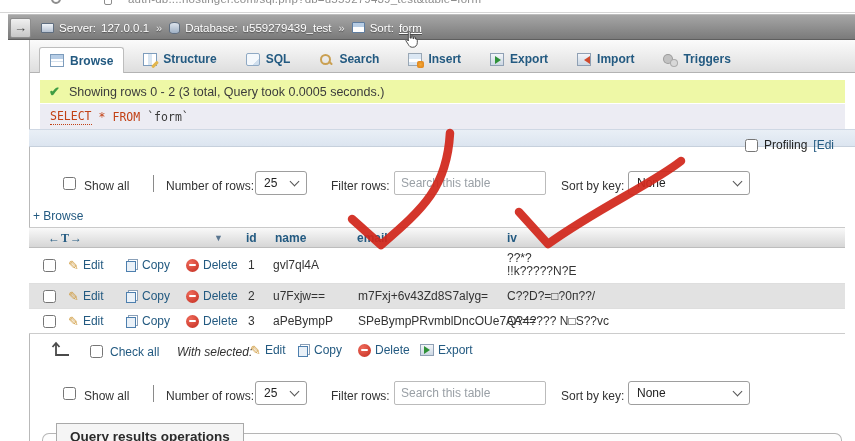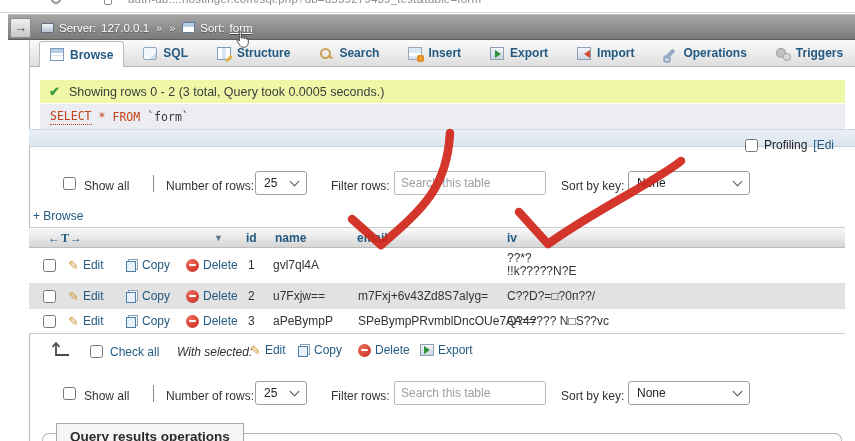--- a/index.html
+++ b/index.html
@@ -23,21 +23,21 @@
   .crumb{display:flex;align-items:center;gap:5px;cursor:pointer}
   .crumb-sep{color:#ececec;font-size:11px}
   .crumb-val.u{text-decoration:underline;position:relative}
   .ico-server{width:13px;height:10px;background:linear-gradient(#f0f4f9,#b6c2d2);border:1px solid #5f6e80;border-radius:1px}
   .ico-db{width:11px;height:12px;background:linear-gradient(#dde4ed,#9fb0c4);border:1px solid #5f6e80;border-radius:5px/3px}
   .ico-table{width:13px;height:11px;background:linear-gradient(#b7cde5 0 4px,#fff 4px);border:1px solid #5f7da0;border-radius:1px}
   #hand-cursor{position:absolute;left:4px;top:9px;width:15px;height:17px;z-index:9}
 
   
   #side-line{position:absolute;left:29px;top:40px;width:1px;height:401px;background:#b9b9b9}
-  #tabsbar{position:absolute;left:30px;top:40px;width:825px;height:27px;background:linear-gradient(#fbfbfb,#dedede);
+  #tabsbar{position:absolute;left:30px;top:40px;width:825px;height:33px;background:linear-gradient(#fbfbfb,#dedede);
            border-bottom:1px solid #b3b3b3;display:flex;align-items:flex-end;padding-left:9px;gap:9px}
   .tab{display:flex;align-items:center;height:24px;padding:0 10px;margin-bottom:1px;border-radius:3px 3px 0 0;cursor:pointer}
   .tab.active{background:#fff;border:1px solid #bdbdbd;border-bottom:none;height:26px;margin-bottom:-1px;z-index:2}
   .tab .lbl{font-weight:bold;font-size:12px;color:#235a81}
   .ti{width:14px;height:13px;position:relative;display:inline-block;margin-right:6px}
   .ti-browse{border:1px solid #7d9cbc;background:linear-gradient(#b6cde6 0 4px,#fff 4px)}
   .ti-browse::after{content:"";position:absolute;left:0;right:0;top:6px;height:1px;background:#d4e0ec}
   .ti-structure{border:1px solid #7d9cbc;background:linear-gradient(90deg,#fff 0 4px,#d9e6f2 4px 8px,#fff 8px)}
   .ti-structure::after{content:"";position:absolute;right:-3px;bottom:-1px;width:8px;height:3px;background:#e2b64f;border-radius:1px;transform:rotate(-45deg)}
   .ti-sql{border:1px solid #8fa9c4;background:linear-gradient(135deg,#f4f8fc 70%,#cfdeed 70%);border-radius:2px}
@@ -154,20 +154,25 @@
     <div id="back-btn">
       <span>→</span>
     </div>
     <div id="crumbs">
       <span class="crumb">
         <span class="ico-server"></span>
         <span>Server:</span>
         <span class="crumb-val">127.0.0.1</span>
       </span>
       <span class="crumb-sep">»</span>
+      <span class="crumb">
+        <span class="ico-db"></span>
+        <span>Database:</span>
+        <span class="crumb-val">u559279439_test</span>
+      </span>
       <span class="crumb-sep">»</span>
       <span class="crumb">
         <span class="ico-table"></span>
         <span>Sort:</span>
         <span class="crumb-val u">
           <span>form</span>
           <svg id="hand-cursor" viewBox="0 0 12 14">
             <path d="M4.2 1.2c0-1 1.5-1 1.5 0v4.6l.9.1V4.7c0-.9 1.4-.9 1.4 0v1.5l.8.1V5.4c0-.8 1.3-.8 1.3 0v1.2l.7.1c.5.1.8.5.8 1v1.8c0 2.3-1.5 3.9-3.8 3.9-2 0-3-.9-3.7-2.5L2.3 8.2c-.4-.9.7-1.5 1.3-.8l.6.8z" fill="#fff" stroke="#333" stroke-width="0.7"></path>
           </svg>
         </span>
@@ -176,46 +181,42 @@
   </div>
 
   <div id="side-line"></div>
 
   <div id="tabsbar">
     <div class="tab active">
         <span class="ti ti-browse"></span>
         <span class="lbl">Browse</span>
       </div>
     <div class="tab">
+        <span class="ti ti-structure"></span>
+        <span class="lbl">Structure</span>
+      </div>
+    <div class="tab">
         <span class="ti ti-sql"></span>
         <span class="lbl">SQL</span>
       </div>
     <div class="tab">
-        <span class="ti ti-structure"></span>
-        <span class="lbl">Structure</span>
-      </div>
-    <div class="tab">
         <span class="ti ti-search"></span>
         <span class="lbl">Search</span>
       </div>
     <div class="tab">
         <span class="ti ti-insert"></span>
         <span class="lbl">Insert</span>
       </div>
     <div class="tab">
         <span class="ti ti-export"></span>
         <span class="lbl">Export</span>
       </div>
     <div class="tab">
         <span class="ti ti-import"></span>
         <span class="lbl">Import</span>
-      </div>
-    <div class="tab">
-        <span class="ti ti-operations"></span>
-        <span class="lbl">Operations</span>
       </div>
     <div class="tab">
         <span class="ti ti-triggers"></span>
         <span class="lbl">Triggers</span>
       </div>
   </div>
 
   <div id="success">
     <span class="check">✔</span>
     <span>Showing rows 0 - 2 (3 total, Query took 0.0005 seconds.)</span>

